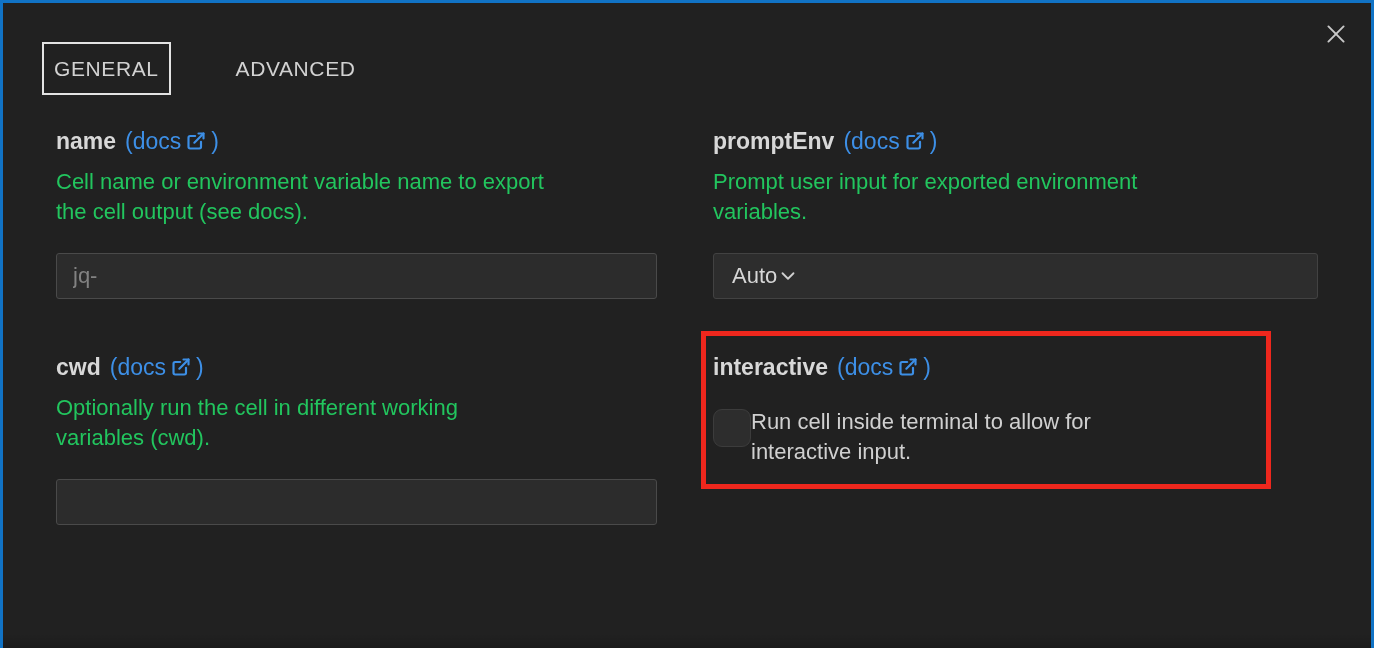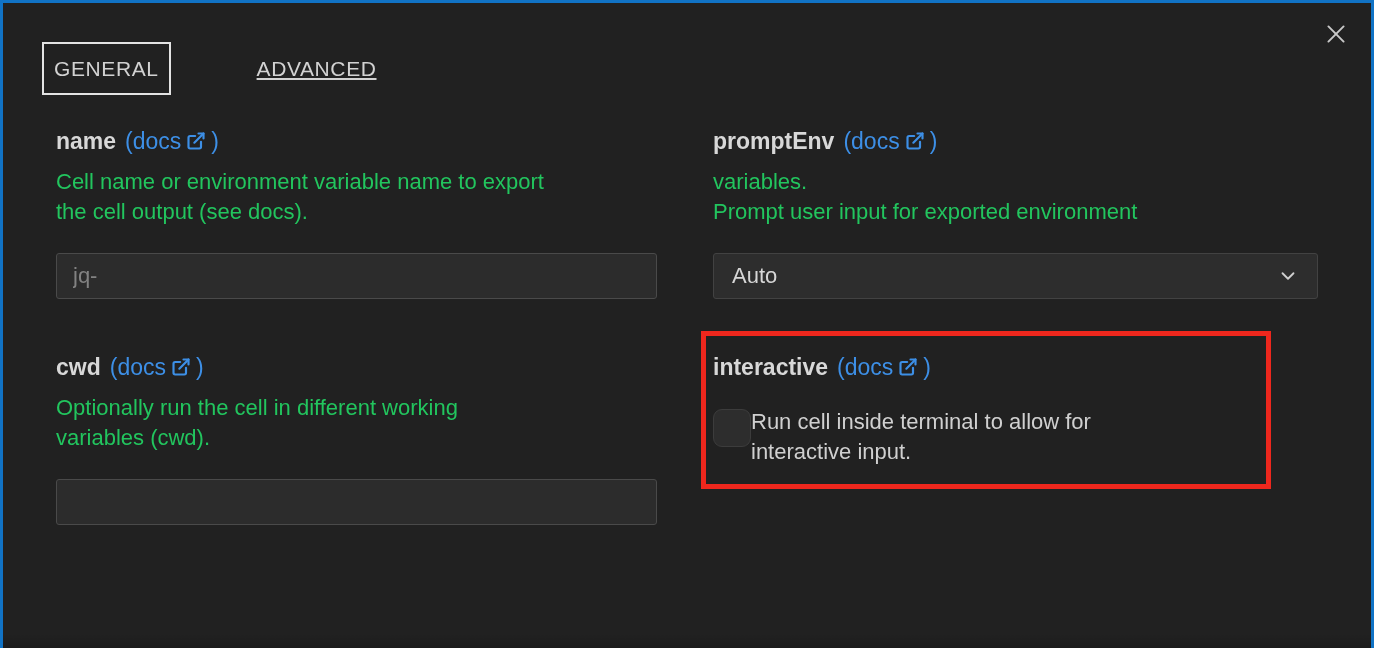--- a/index.html
+++ b/index.html
@@ -43,21 +43,21 @@
     color: #d2d2d2;
     display: flex; align-items: center;
     cursor: pointer;
     user-select: none;
   }
   .tab-general {
     border: 2px solid #e3e3e3;
     padding: 0 10px;
     height: 53px;
   }
-  .tab-advanced { margin-left: 86px; height: 53px; text-decoration: underline; }
+  .tab-advanced { margin-left: 65px; height: 53px; }
   
   .fields-grid {
     display: grid;
     grid-template-columns: 601px 605px;
     column-gap: 56px;
     row-gap: 54px;
     margin-top: 32px;
   }
   .field-label {
     font-size: 23px; font-weight: bold; color: #d8d8d8;
@@ -88,21 +88,21 @@
     padding: 10px 16px;
     outline: none;
   }
   .text-input::placeholder { color: #828282; }
   .select-box {
     width: 605px; height: 46px;
     margin-top: 26px;
     background: #2d2d2d;
     border: 1px solid #424242;
     border-radius: 3px;
-    display: flex; align-items: center; justify-content: space-between;
+    display: flex; align-items: center; 
     padding: 0 18px;
     font-size: 22px; color: #d6d6d6;
     cursor: pointer;
   }
   
   .interactive-field { position: relative; }
   .red-highlight {
     position: absolute;
     left: -12px; top: -22px;
     width: 570px; height: 158px;
@@ -183,22 +183,22 @@
             <svg width="20" height="20" viewBox="0 0 24 24" fill="none" stroke="#3d8fe6" stroke-width="2.6" stroke-linecap="round" stroke-linejoin="round">
               <path d="M18 13v6a2 2 0 0 1-2 2H5a2 2 0 0 1-2-2V8a2 2 0 0 1 2-2h6"></path>
               <polyline points="15 3 21 3 21 9"></polyline>
               <line x1="10" y1="14" x2="21" y2="3"></line>
             </svg>
           </span>
           <span>)</span>
         </span>
       </div>
       <div class="desc">
+        <div>Prompt user input for exported environment</div>
         <div>variables.</div>
-        <div>Prompt user input for exported environment</div>
       </div>
       <div class="select-box">
         <span>Auto</span>
         <span style="display:inline-flex;">
           <svg width="22" height="22" viewBox="0 0 24 24" fill="none" stroke="#cfcfcf" stroke-width="2" stroke-linecap="round" stroke-linejoin="round">
             <polyline points="6 9 12 15 18 9"></polyline>
           </svg>
         </span>
       </div>
     </div>

